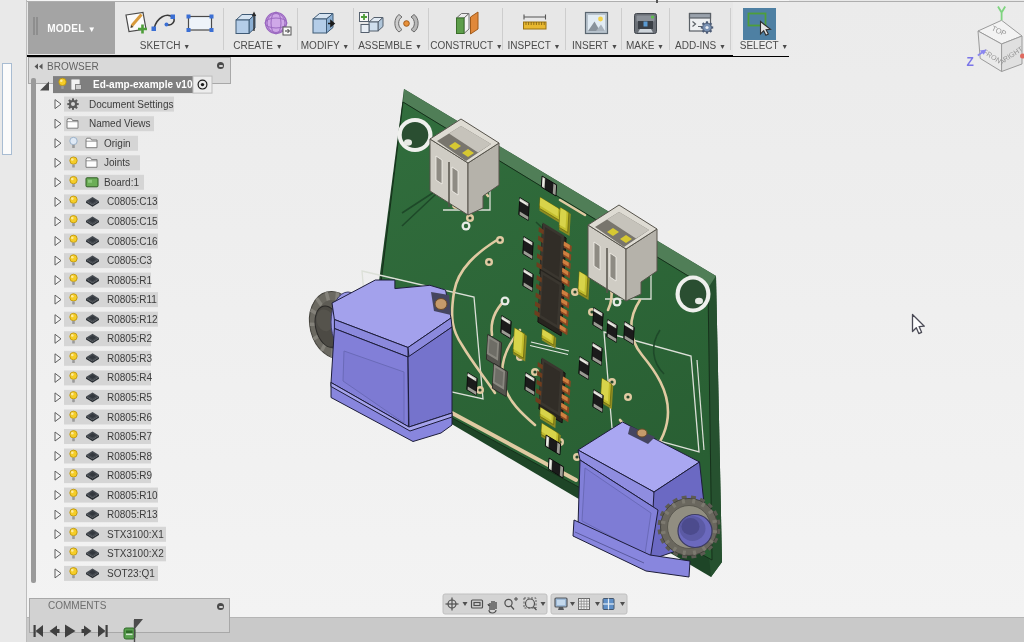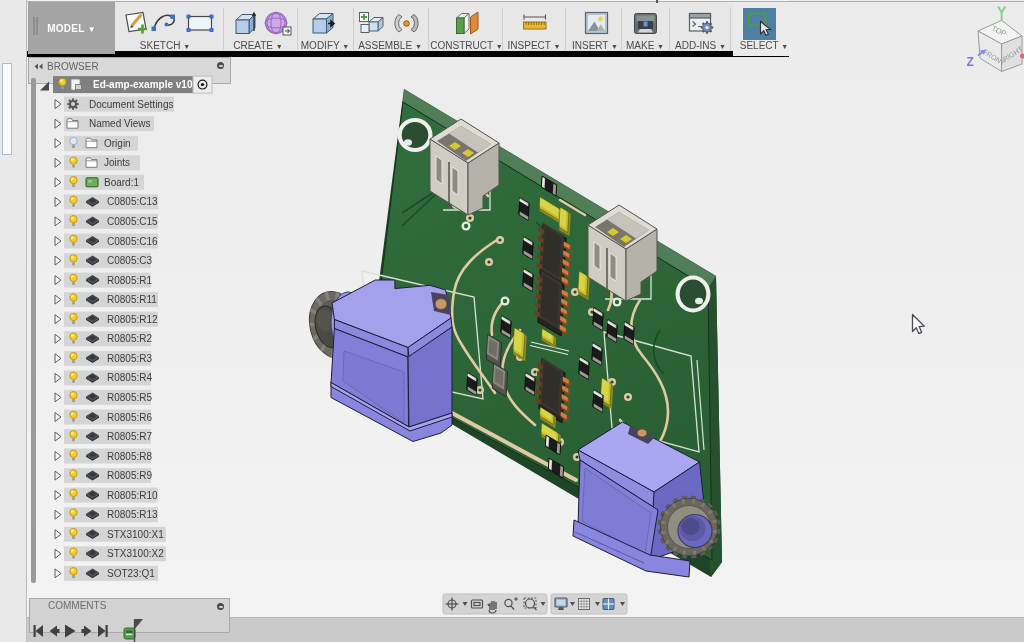--- a/index.html
+++ b/index.html
@@ -1,20 +1,20 @@
 <!DOCTYPE html>
 <html><head><meta charset="utf-8"><style>
 *{margin:0;padding:0;box-sizing:border-box}
 html,body{width:1024px;height:642px;overflow:hidden;font-family:"Liberation Sans",sans-serif;background:#e8e8e8}
 .abs{position:absolute}
 #page{position:relative;width:1024px;height:642px}
 #scene{position:absolute;left:0;top:0;z-index:1}
 #sidebar{left:0;top:0;width:27px;height:642px;background:#e9e9e9;border-right:1px solid #bcbcbc;z-index:3}
 #sidetab{left:2px;top:63px;width:10px;height:92px;background:#fbfbfb;border:1px solid #a8bcd2}
-#toolbar{left:27px;top:0;width:762px;height:57px;background:#e7e7e7;border-bottom:6px solid #000000;z-index:2}
+#toolbar{left:27px;top:0;width:762px;height:57px;background:#e7e7e7;border-bottom:2px solid #000000;z-index:2}
 #toolbar .topline{left:0;top:0;width:762px;height:1px;background:#f5f5f5}
 #modelbtn{left:1px;top:2px;width:87px;height:52px;background:#a4a4a4;color:#fdfdfd;font-size:10px;font-weight:bold;text-align:center;line-height:53px;letter-spacing:.3px}
 .grip{width:2px;height:18px;background:#8e8e8e;top:17px}
 .tlabel{top:40px;font-size:10px;color:#4b4b4b;text-align:center;white-space:nowrap}
 .tsep{top:8px;width:1px;height:42px;background:#cdcdcd}
 .car{font-size:7px;color:#4b4b4b}
 #selbtn{background:#4e80a3;width:33px;height:32px;top:8px}
 #bheader{left:28px;top:57px;width:203px;height:27px;background:#d9d9d9;border:1px solid #a8a8a8;font-size:10px;color:#636363;line-height:15px;z-index:4}
 #bheader span{position:absolute;left:18px;top:1px}
 #scrollbar{left:31px;top:78px;width:5px;height:505px;background:#9a9a9a;border-radius:2px;z-index:4}

